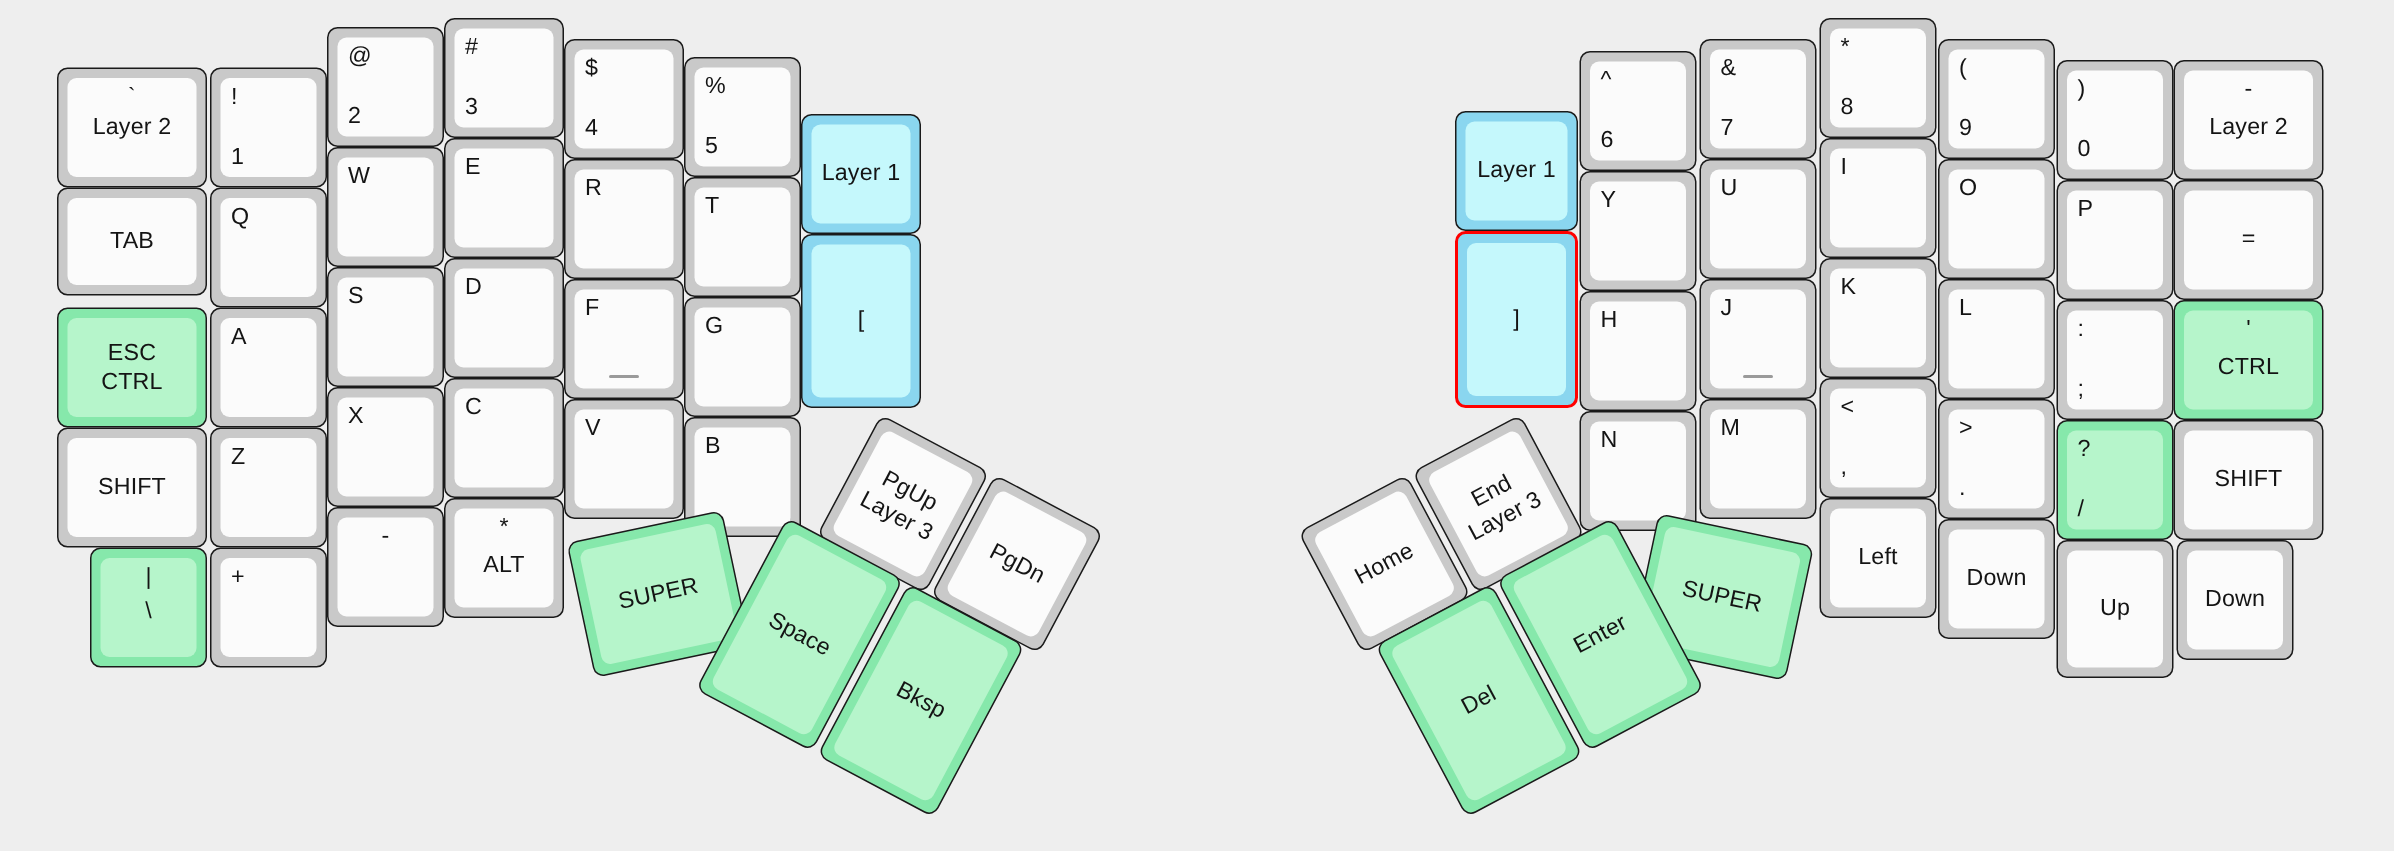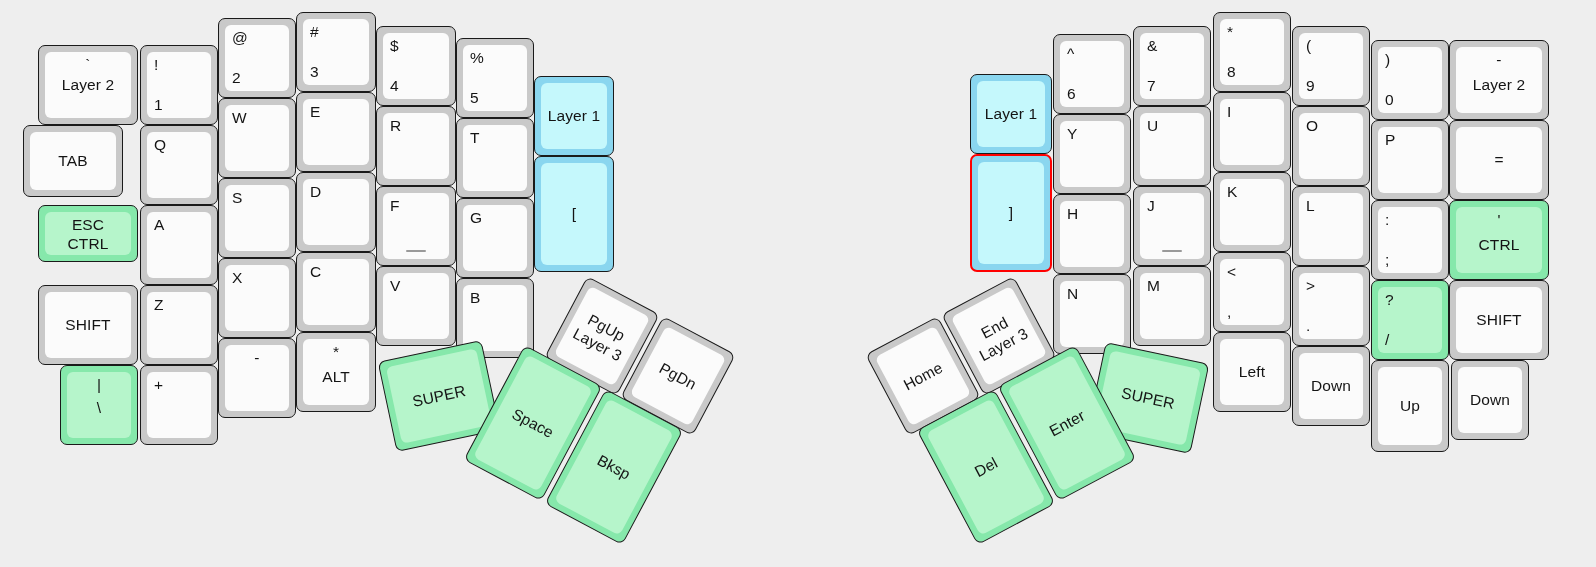--- a/index.html
+++ b/index.html
@@ -125,21 +125,21 @@
         <div class="cap">
           <span class="lbl tl">%</span>
           <span class="lbl bl">5</span>
         </div>
       </div>
       <div class="key blue" style="left: 534px; top: 76px; width: 80px; height: 80px;">
         <div class="cap">
           <span class="lbl c">Layer 1</span>
         </div>
       </div>
-      <div class="key" style="left: 23px; top: 125px; width: 100px; height: 72px;">
+      <div class="key" style="left: 38px; top: 125px; width: 100px; height: 72px;">
         <div class="cap">
           <span class="lbl c">TAB</span>
         </div>
       </div>
       <div class="key" style="left: 140px; top: 125px; width: 78px; height: 80px;">
         <div class="cap">
           <span class="lbl tl">Q</span>
         </div>
       </div>
       <div class="key" style="left: 218px; top: 98px; width: 78px; height: 80px;">
@@ -160,21 +160,21 @@
       <div class="key" style="left: 456px; top: 118px; width: 78px; height: 80px;">
         <div class="cap">
           <span class="lbl tl">T</span>
         </div>
       </div>
       <div class="key blue" style="left: 534px; top: 156px; width: 80px; height: 116px;">
         <div class="cap">
           <span class="lbl c">[</span>
         </div>
       </div>
-      <div class="key green" style="left: 38px; top: 205px; width: 100px; height: 57px;">
+      <div class="key green" style="left: 38px; top: 205px; width: 100px; height: 80px;">
         <div class="cap">
           <span class="lbl c2">ESC<br>CTRL</span>
         </div>
       </div>
       <div class="key" style="left: 140px; top: 205px; width: 78px; height: 80px;">
         <div class="cap">
           <span class="lbl tl">A</span>
         </div>
       </div>
       <div class="key" style="left: 218px; top: 178px; width: 78px; height: 80px;">

